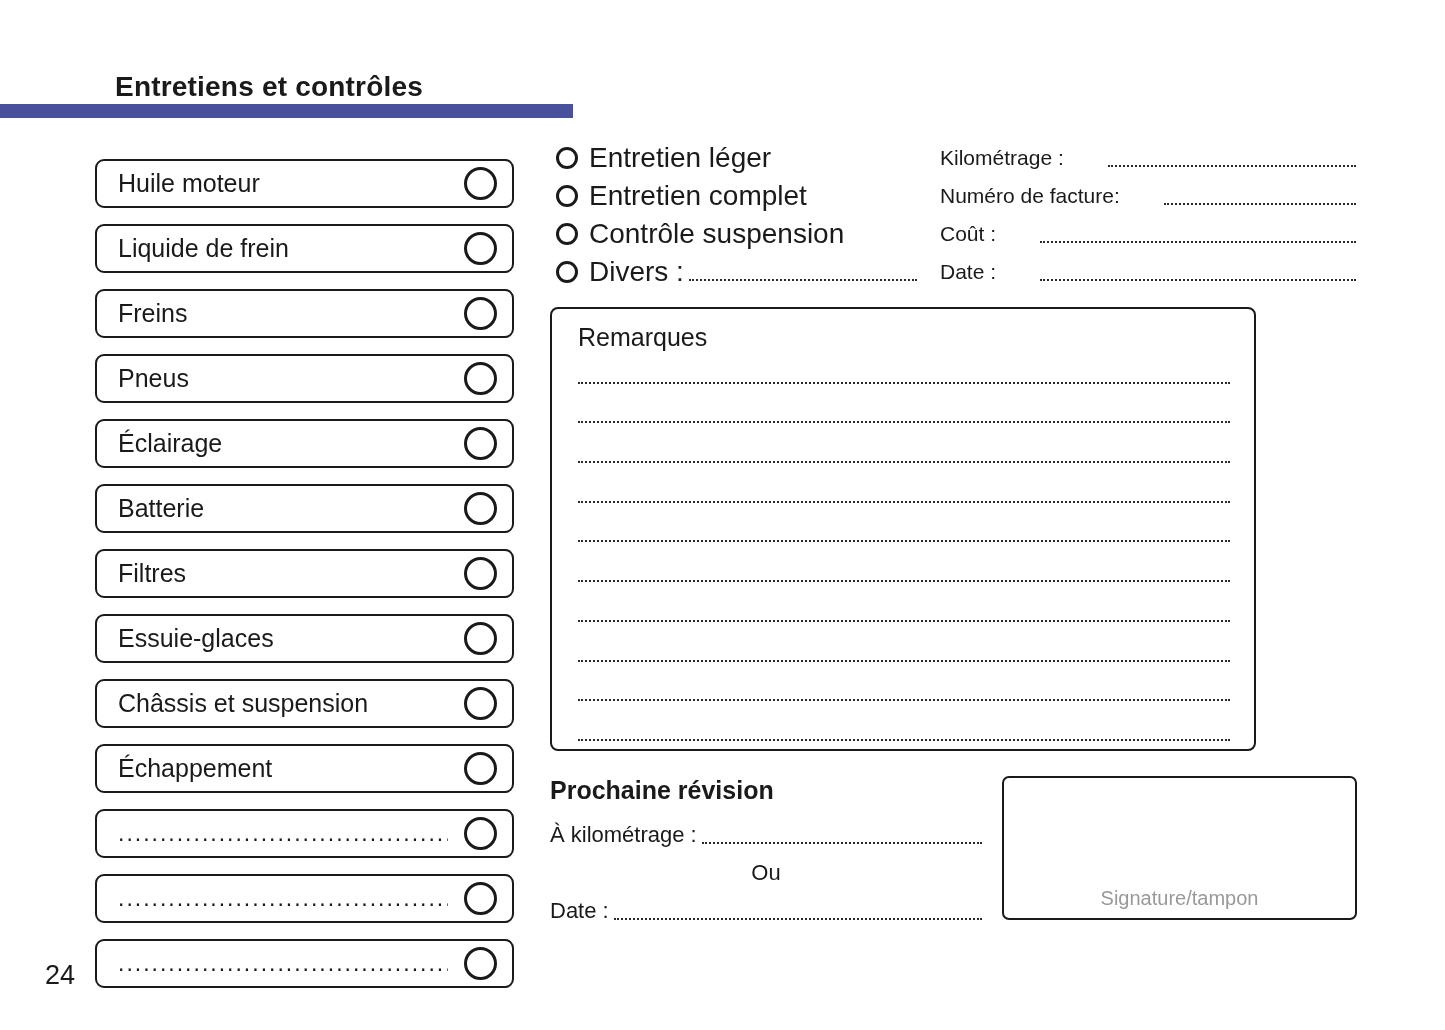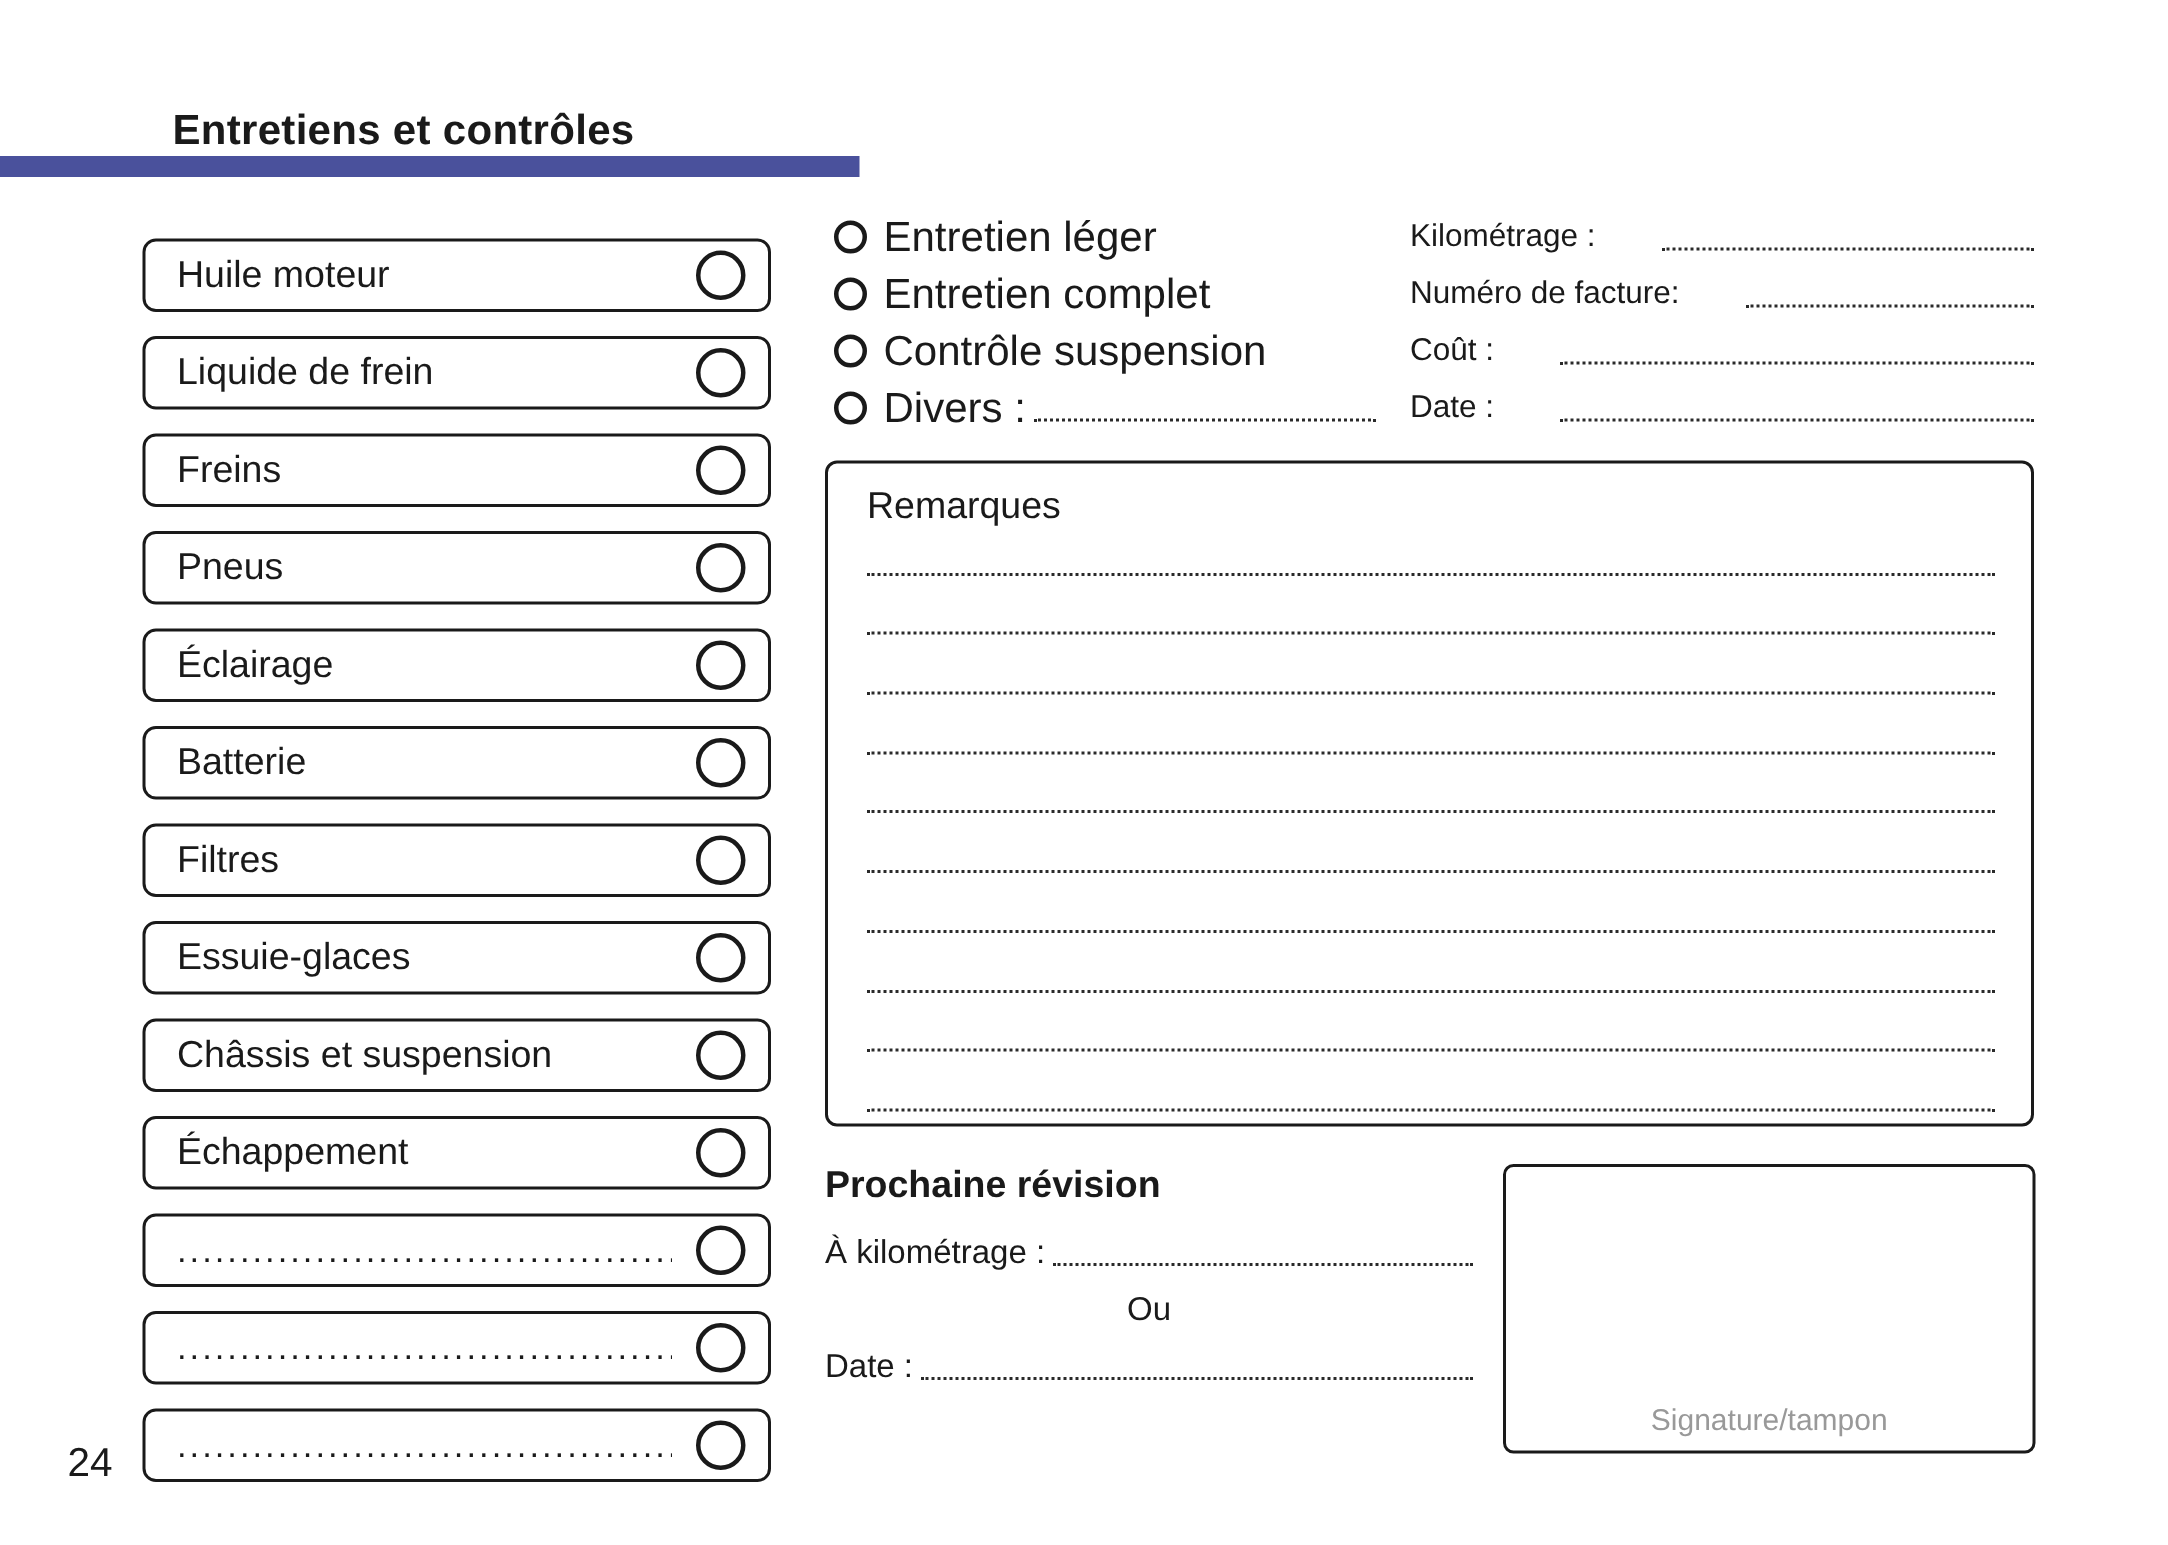--- a/index.html
+++ b/index.html
@@ -65,39 +65,39 @@
   }
 
   
   .record-fields { position: absolute; left: 940px; top: 139px; width: 416px; }
   .field-row { display: flex; align-items: center; height: 38px; gap: 39px; }
   .field-label { font-size: 21px; white-space: nowrap; }
 
   
   .remarks-box {
     position: absolute; left: 550px; top: 307px;
-    width: 806px; height: 444px;
+    width: 706px; height: 444px;
     box-sizing: border-box;
     border: 2.5px solid #1a1a1a; border-radius: 8px;
     background: #fff;
   }
   .remarks-title { position: absolute; left: 26px; top: 14px; font-size: 25px; }
   .remarks-lines { position: absolute; left: 26px; right: 24px; top: 35px; }
   .remark-line { height: 37.7px; border-bottom: 2px dotted #2a2a2a; }
 
   
   .next-service { position: absolute; left: 550px; top: 776px; width: 432px; }
   .ns-title { font-size: 25px; font-weight: bold; height: 32px; margin-bottom: 8px; }
   .ns-row { display: flex; align-items: center; height: 38px; justify-content: center; }
   .ns-label { font-size: 22px; white-space: nowrap; }
 
   
   .signature-box {
     position: absolute; left: 1002px; top: 776px;
-    width: 355px; height: 193px;
+    width: 355px; height: 144px;
     box-sizing: border-box;
     border: 2.5px solid #1a1a1a; border-radius: 7px;
     background: #fff;
   }
   .signature-label {
     position: absolute; left: 0; right: 0; bottom: 8px;
     text-align: center; font-size: 20px; color: #999999;
   }
 
   .page-number { position: absolute; left: 45px; top: 960px; font-size: 27px; }

